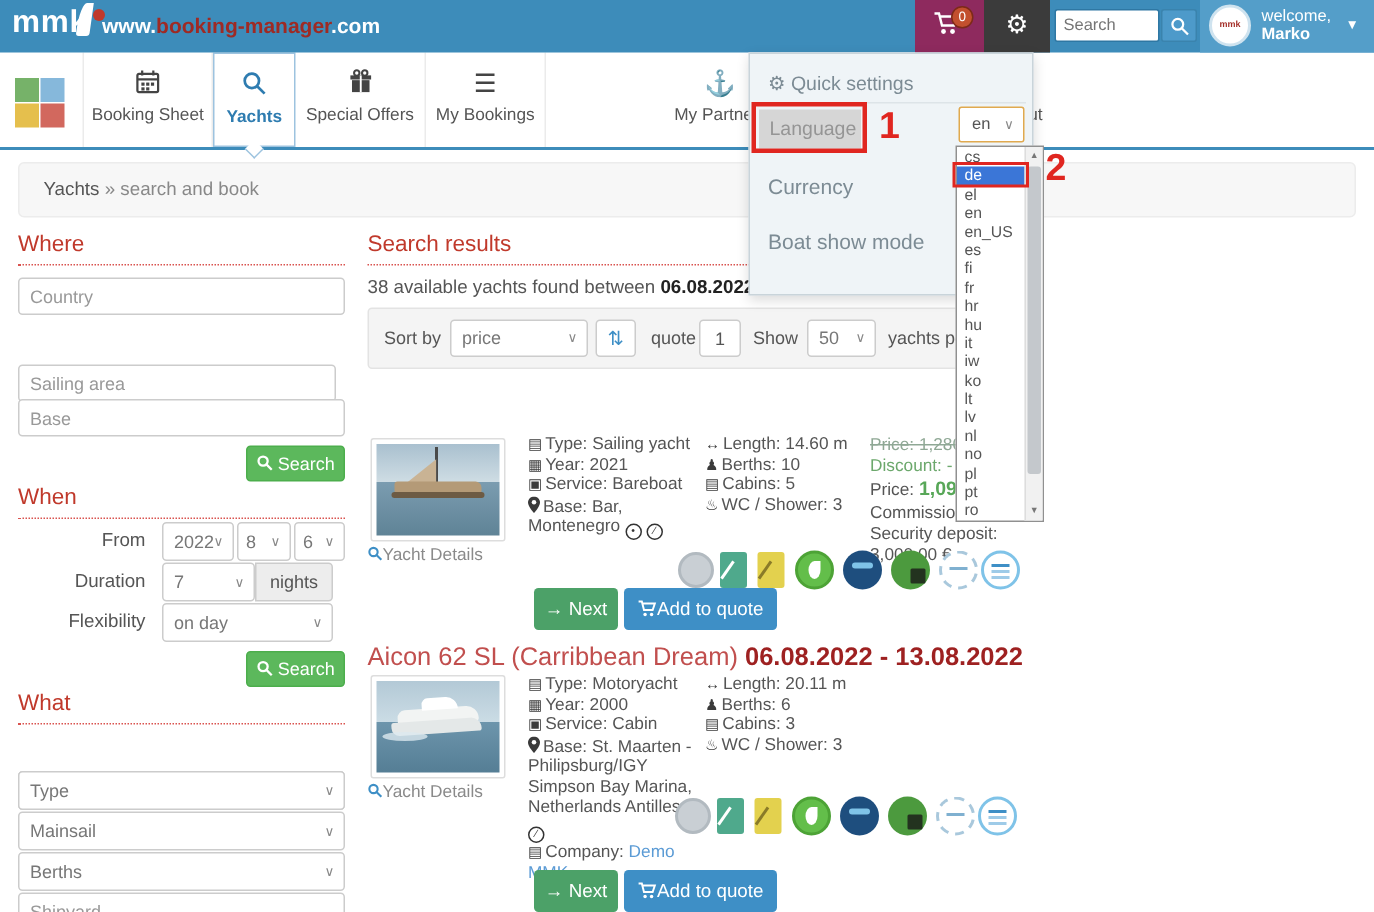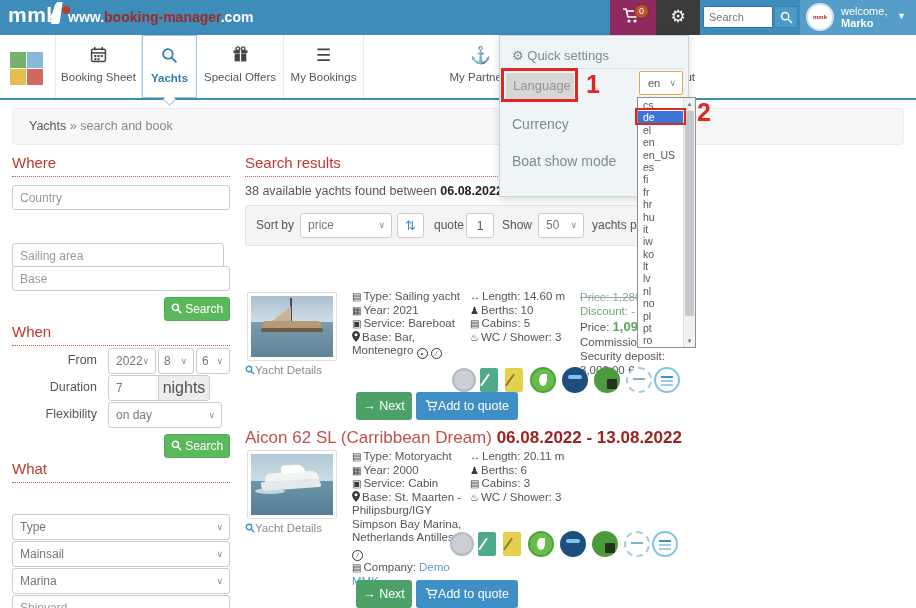--- a/index.html
+++ b/index.html
@@ -195,37 +195,37 @@
   </div>
 
   <div class="abs h-red" style="left:12px;top:323px">When</div>
   <div class="abs dotted" style="left:12px;top:345px;width:218px"></div>
   <div class="abs flabel" style="left:12px;top:353px;width:85px">From</div>
   <div class="abs sel" style="left:108px;top:348px;width:48px;height:26px"><span>2022</span><span class="chev" style="line-height:24px">∨</span></div>
   <div class="abs sel" style="left:158px;top:348px;width:36px;height:26px;padding:0 5px"><span>8</span><span class="chev" style="line-height:24px">∨</span></div>
   <div class="abs sel" style="left:196px;top:348px;width:34px;height:26px;padding:0 5px"><span>6</span><span class="chev" style="line-height:24px">∨</span></div>
   <div class="abs flabel" style="left:12px;top:380px;width:85px">Duration</div>
   <div class="abs sel" style="left:108px;top:375px;width:62px;height:26px"><span>7</span><span class="chev" style="line-height:24px">∨</span></div>
-  <div class="abs" style="left:158px;top:375px;width:52px;height:26px;background:#EDEDED;border:1px solid #ccc;border-radius:0 3px 3px 0;font-size:16px;color:#555;text-align:center;line-height:24px">nights</div>
+  <div class="abs" style="left:170px;top:375px;width:52px;height:26px;background:#EDEDED;border:1px solid #ccc;border-radius:0 3px 3px 0;font-size:12px;color:#555;text-align:center;line-height:24px">nights</div>
   <div class="abs flabel" style="left:12px;top:407px;width:85px">Flexibility</div>
   <div class="abs sel" style="left:108px;top:402px;width:114px;height:26px"><span>on day</span><span class="chev" style="line-height:24px">∨</span></div>
   <div class="abs btn-green" style="left:164px;top:434px;width:66px;height:24px;line-height:22px">
     <svg style="vertical-align:-1px" width="11" height="11" viewBox="0 0 13 13">
         <circle cx="5.2" cy="5.2" r="3.6" fill="none" stroke="#fff" stroke-width="1.8"></circle>
         <line x1="8" y1="8" x2="12" y2="12" stroke="#fff" stroke-width="1.8"></line>
       </svg>
     <span>Search</span>
   </div>
 
   <div class="abs h-red" style="left:12px;top:460px">What</div>
   <div class="abs dotted" style="left:12px;top:482px;width:218px"></div>
   <div class="abs sel" style="left:12px;top:514px;width:218px;height:26px"><span>Service</span><span class="chev" style="line-height:24px">∨</span></div>
   <div class="abs sel" style="left:12px;top:514px;width:218px;height:26px"><span>Type</span><span class="chev" style="line-height:24px">∨</span></div>
   <div class="abs sel" style="left:12px;top:541px;width:218px;height:26px"><span>Mainsail</span><span class="chev" style="line-height:24px">∨</span></div>
-  <div class="abs sel" style="left:12px;top:568px;width:218px;height:26px"><span>Marina</span><span class="chev" style="line-height:24px">∨</span></div>
+  <div class="abs sel" style="left:12px;top:568px;width:218px;height:26px"><span>Berths</span><span class="chev" style="line-height:24px">∨</span></div>
   <input class="abs inp" style="left: 12px; top: 595px; width: 218px; height: 25px;" placeholder="Shipyard">
 
   <div class="abs h-red" style="left:245px;top:154px">Search results</div>
   <div class="abs dotted" style="left:245px;top:176px;width:443px"></div>
   <div class="abs" style="left:245px;top:184px;font-size:12.5px;color:#555"><span>38 available yachts found between </span><b style="color:#222">06.08.2022 - 13.08.2022</b></div>
 
   <div class="abs sortbar"></div>
   <div class="abs slab" style="left:256px;top:213px">Sort by</div>
   <div class="abs sel" style="left:300px;top:213px;width:92px;height:25px;line-height:23px"><span>price</span><span class="chev" style="line-height:23px">∨</span></div>
   <div class="abs" style="left:397px;top:213px;width:27px;height:25px;background:#fff;border:1px solid #ccc;border-radius:3px;text-align:center;line-height:23px;color:#3E8FC6;font-size:13px"><span>⇅</span></div>

